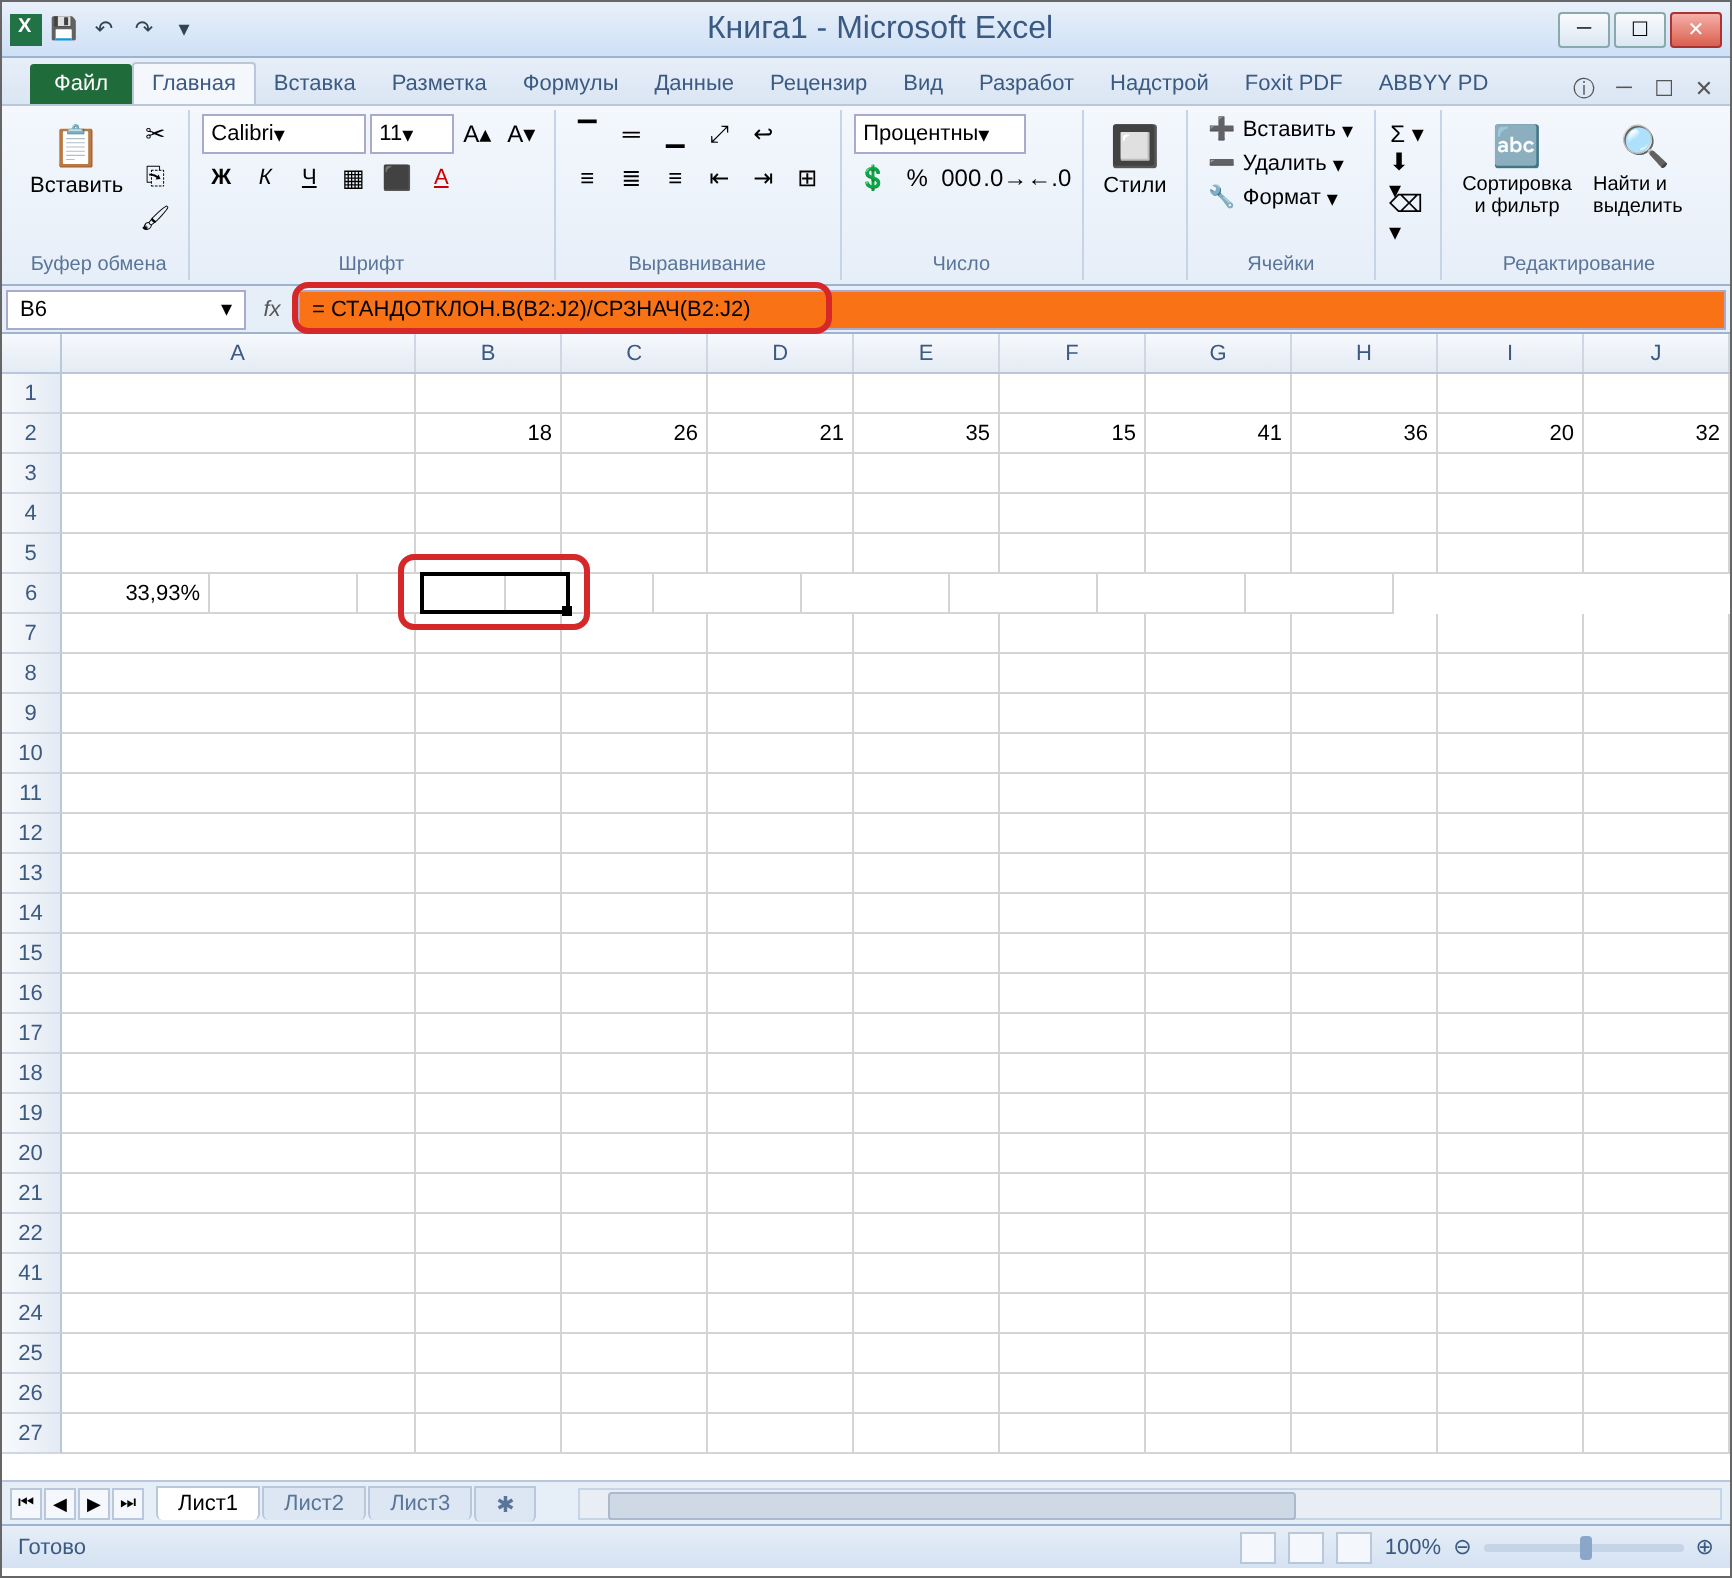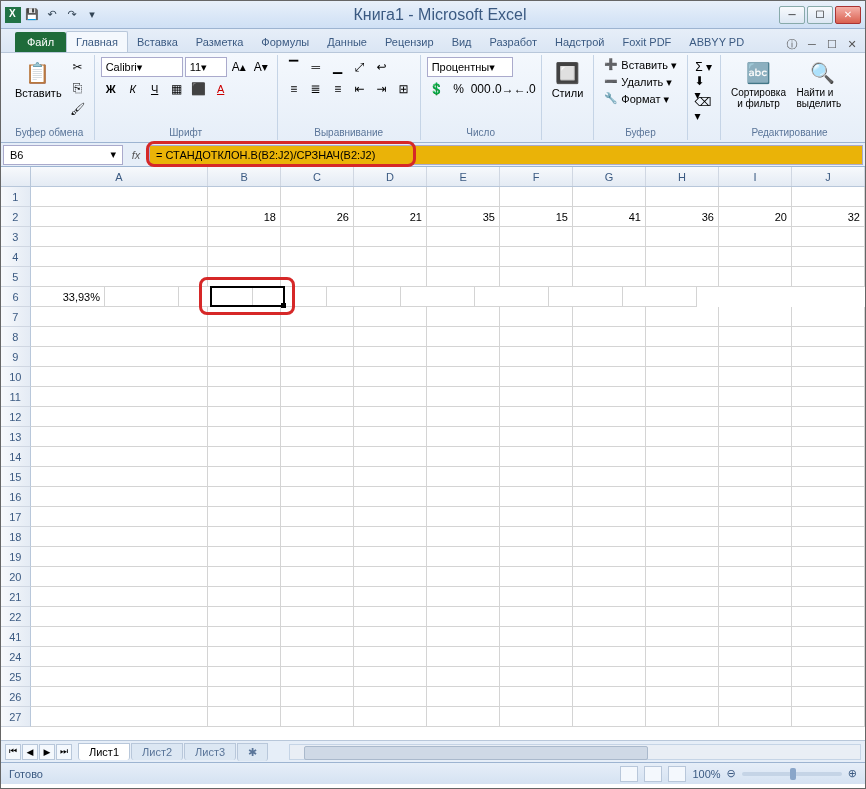--- a/index.html
+++ b/index.html
@@ -30,21 +30,21 @@
 .font-row{display:flex;gap:2px;align-items:center}
 .combo{background:#fff;border:1px solid #aac;height:20px;padding:0 4px;display:flex;align-items:center;font-size:11px;cursor:pointer}
 .combo.narrow{width:42px}
 .combo.font{width:82px}
 .fmt-btn{width:20px;height:20px;border:1px solid transparent;display:flex;align-items:center;justify-content:center;cursor:pointer;font-size:12px}
 .cells-btn{display:flex;align-items:center;gap:3px;padding:1px 4px;cursor:pointer;font-size:11px}
 .cell-ico{width:14px;height:14px;display:inline-block}
 .formula-bar{height:24px;background:#e6eef8;border-bottom:1px solid #9db4d1;display:flex;align-items:center}
 .namebox{width:120px;background:#fff;border:1px solid #aac;height:20px;margin:0 2px;padding:0 6px;display:flex;align-items:center;font-size:11px}
 .fx-ico{width:22px;height:20px;display:flex;align-items:center;justify-content:center;font-style:italic;color:#555;cursor:pointer}
-.formula-input{flex:1;background:#eab308;border:1px solid #aac;height:20px;margin:0 2px;padding:0 6px;display:flex;align-items:center;font-size:11px;position:relative}
+.formula-input{flex:1;background:#f97316;border:1px solid #aac;height:20px;margin:0 2px;padding:0 6px;display:flex;align-items:center;font-size:11px;position:relative}
 .hl-red{position:absolute;border:3px solid #d62828;border-radius:8px;pointer-events:none}
 .grid-wrap{position:relative;height:573px;overflow:hidden;background:#fff}
 .col-headers{display:flex;height:20px;background:linear-gradient(#f7f9fc,#e4ebf4);border-bottom:1px solid #b8c7da}
 .corner{width:30px;border-right:1px solid #b8c7da;background:linear-gradient(#f7f9fc,#e4ebf4)}
 .ch{border-right:1px solid #d0d7e2;text-align:center;line-height:20px;color:#3b5a82;font-size:11px}
 .ch.ca{width:180px}.ch.cb{width:74px}.ch.cc{width:74px}.ch.cd{width:74px}.ch.ce{width:74px}.ch.cf{width:74px}.ch.cg{width:74px}.ch.chh{width:74px}.ch.ci{width:74px}.ch.cj{width:74px}
 .rows{position:relative}
 .row{display:flex;height:20px}
 .rh{width:30px;background:linear-gradient(90deg,#f7f9fc,#e4ebf4);border-right:1px solid #b8c7da;border-bottom:1px solid #d0d7e2;text-align:center;line-height:20px;color:#3b5a82;font-size:11px}
 .cell{border-right:1px solid #d4d4d4;border-bottom:1px solid #d4d4d4;padding:0 4px;line-height:20px;font-size:11px;overflow:hidden;white-space:nowrap}
@@ -187,21 +187,21 @@
         <span>Стили</span>
       </div>
     </div>
   </div>
   <div class="rgroup">
     <div class="rg-body" style="flex-direction:column;gap:1px">
       <div class="cells-btn"><span class="cell-ico">➕</span><span>Вставить</span> ▾</div>
       <div class="cells-btn"><span class="cell-ico">➖</span><span>Удалить</span> ▾</div>
       <div class="cells-btn"><span class="cell-ico">🔧</span><span>Формат</span> ▾</div>
     </div>
-    <div class="rgroup-label">Буфер</div>
+    <div class="rgroup-label">Ячейки</div>
   </div>
   <div class="rgroup">
     <div class="rg-body" style="flex-direction:column;gap:1px">
       <div class="fmt-btn">Σ ▾</div>
       <div class="fmt-btn">⬇ ▾</div>
       <div class="fmt-btn">⌫ ▾</div>
     </div>
   </div>
   <div class="rgroup" style="border-right:none">
     <div class="rg-body">

